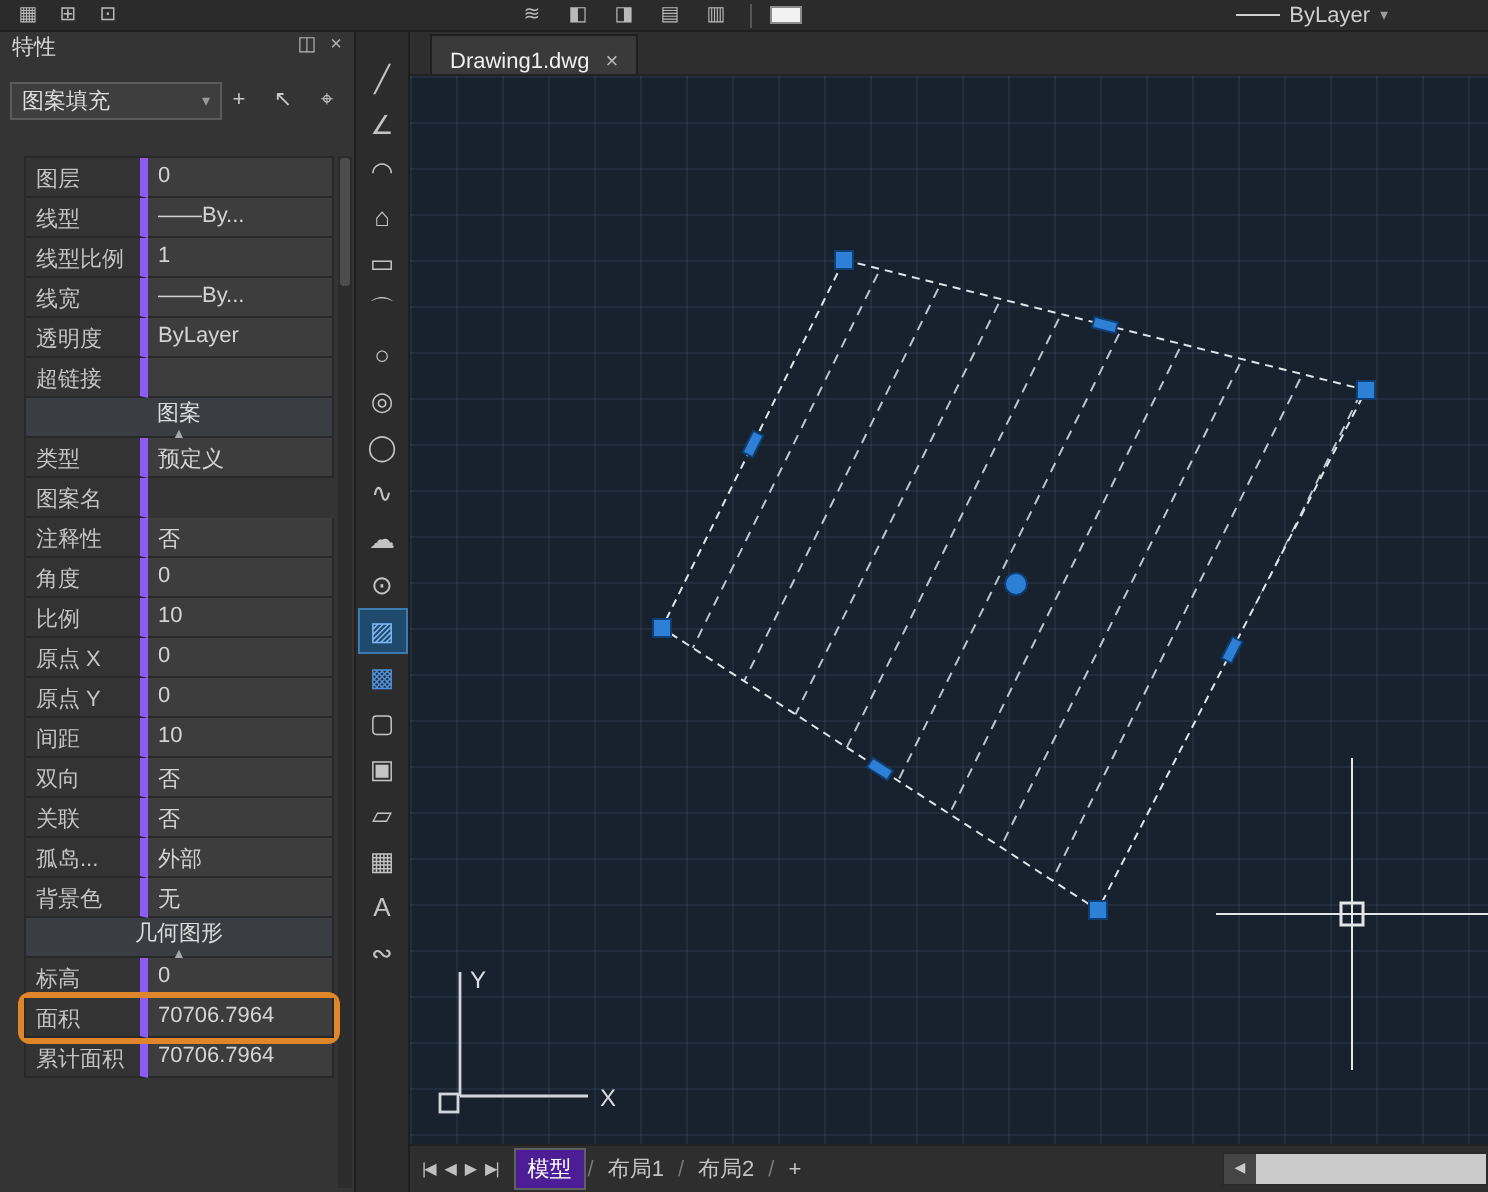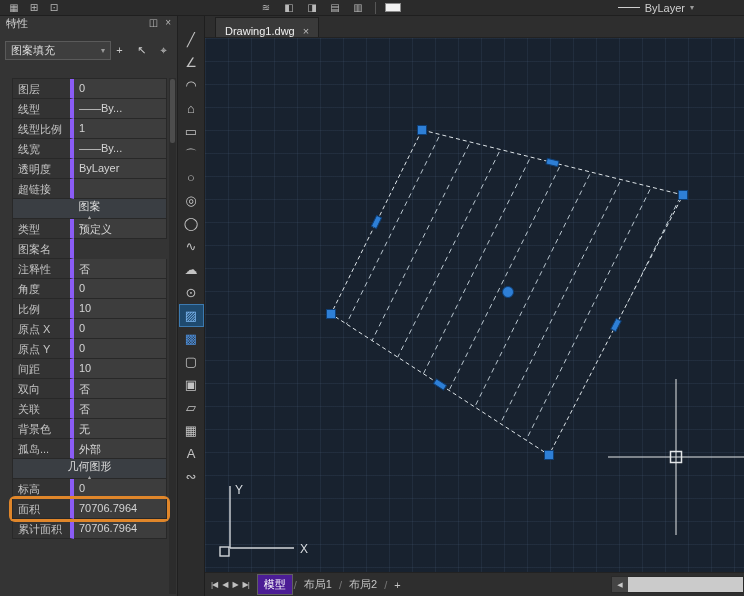--- a/index.html
+++ b/index.html
@@ -175,26 +175,26 @@
             </div>
             <div class="prop-row">
               <div class="pl">双向</div>
               <div class="pv">否</div>
             </div>
             <div class="prop-row">
               <div class="pl">关联</div>
               <div class="pv">否</div>
             </div>
             <div class="prop-row">
+              <div class="pl">孤岛...</div>
+              <div class="pv">外部</div>
+            </div>
+            <div class="prop-row">
               <div class="pl">背景色</div>
               <div class="pv">无</div>
-            </div>
-            <div class="prop-row">
-              <div class="pl">孤岛...</div>
-              <div class="pv">外部</div>
             </div>
             <div class="prop-section">
               <span>几何图形</span>
               <span class="collapse">▲</span>
             </div>
             <div class="prop-row">
               <div class="pl">标高</div>
               <div class="pv">0</div>
             </div>
             <div class="prop-row hl" style="box-shadow: rgb(224, 134, 42) 0px 0px 0px 3px;">

